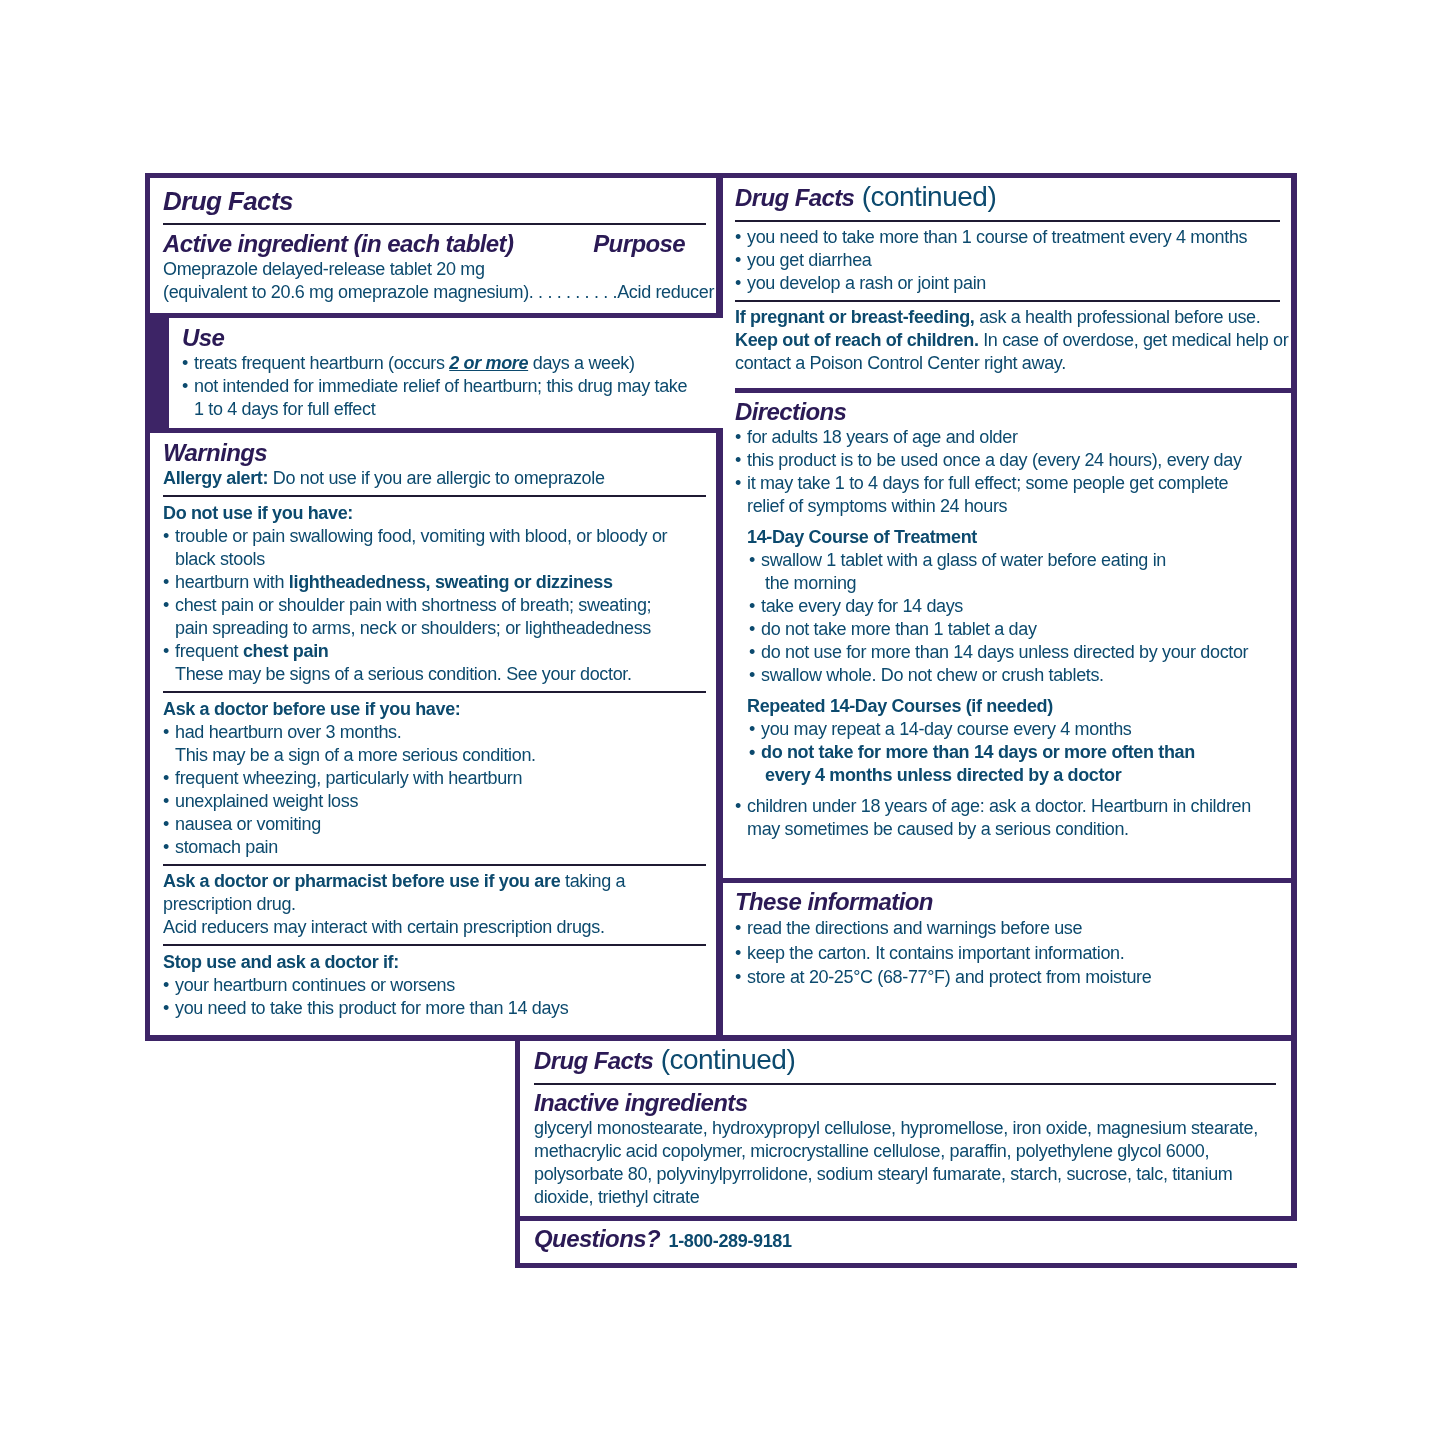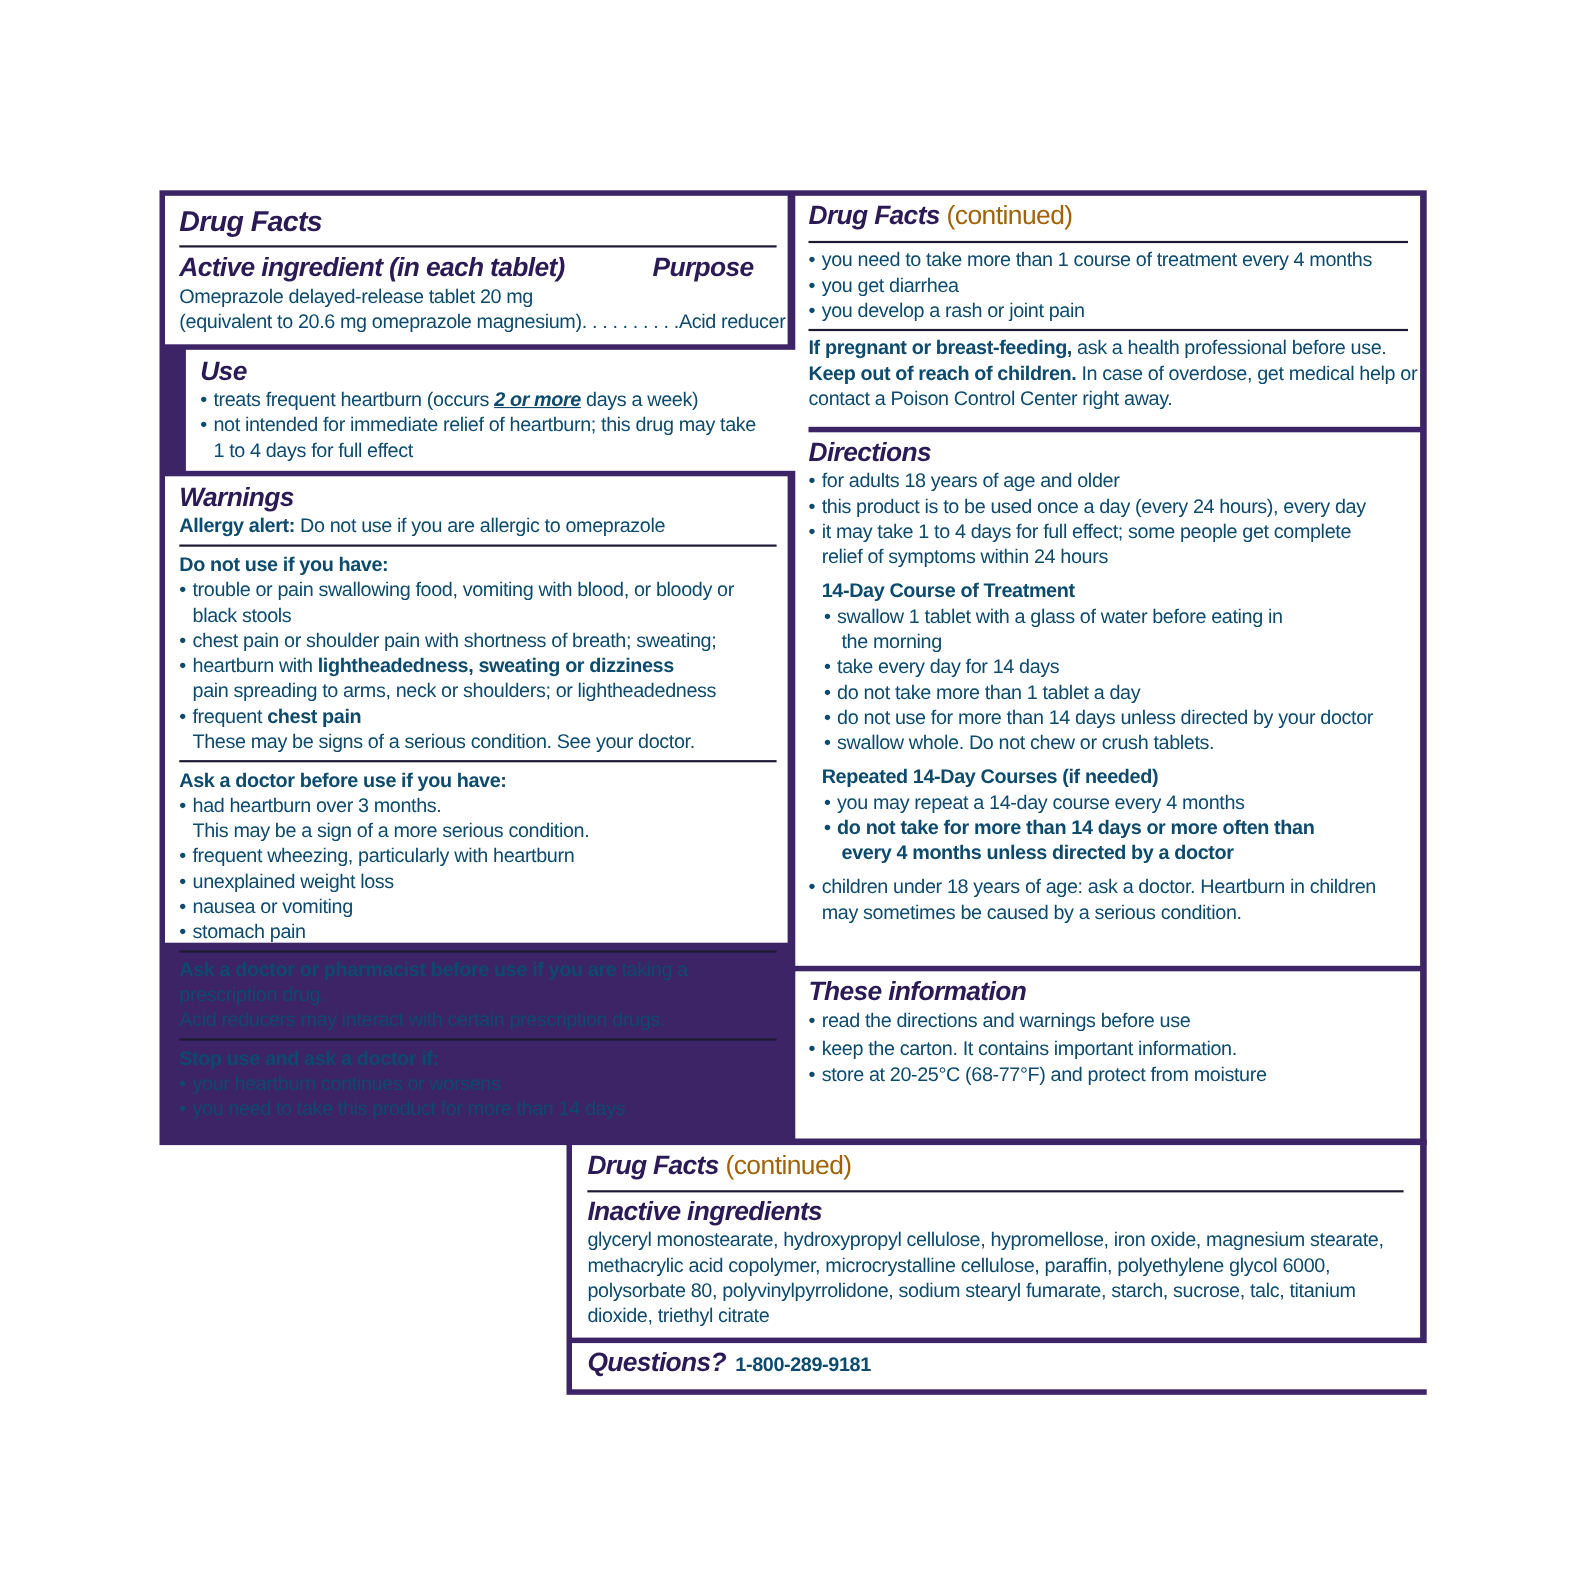--- a/index.html
+++ b/index.html
@@ -8,21 +8,21 @@
   .frame { position:absolute; background:#3d2466; }
   .box { position:absolute; background:#ffffff; box-sizing:border-box; }
   .h-main { font-style:italic; font-weight:bold; color:#2b1a55; font-size:26px; letter-spacing:-0.6px; line-height:30px; }
   .h-sec { font-style:italic; font-weight:bold; color:#2b1a55; font-size:24px; letter-spacing:-0.6px; line-height:28px; }
   .t { font-size:18px; line-height:23px; letter-spacing:-0.35px; color:#0c4a6e; white-space:nowrap; }
   .b { font-weight:bold; }
   .rule { height:2px; background:#1f1a33; }
   .li { position:relative; padding-left:12px; }
   .li::before { content:"\2022"; position:absolute; left:0; top:0; }
   .u { text-decoration:underline; font-weight:bold; font-style:italic; }
-  .cont { font-size:24px; letter-spacing:-0.5px; font-style:normal; font-weight:normal; color:#a16207; }
+  .cont { font-size:28px; letter-spacing:-0.5px; font-style:normal; font-weight:normal; color:#0c4a6e; }
   .sub { padding-left:14px; }
 </style>
 </head>
 <body>
 
 <div class="frame" style="left:145px; top:173px; width:1152px; height:868px;"></div>
 
 <div class="frame" style="left:515px; top:1036px; width:782px; height:232px;"></div>
 
 <div class="box" style="left:150px; top:178px; width:566px; height:135px; padding:8px 12px 0 13px;">
@@ -39,30 +39,30 @@
   </div>
 </div>
 
 <div class="box" style="left:150px; top:318px; width:566px; height:110px; padding:6px 12px 0 13px;margin-left:19px;">
   <div class="h-sec">Use</div>
   <div class="t li"><span>treats frequent heartburn (occurs </span><span class="u">2 or more</span><span> days a week)</span></div>
   <div class="t li"><span>not intended for immediate relief of heartburn; this drug may take</span></div>
   <div class="t" style="padding-left:12px;">1 to 4 days for full effect</div>
 </div>
 
-<div class="box" style="left:150px; top:433px; width:566px; height:424px; padding:6px 12px 0 13px;">
+<div class="box" style="left:150px; top:433px; width:566px; height:602px; padding:6px 12px 0 13px;">
   <div class="h-sec">Warnings</div>
   <div class="t"><span class="b">Allergy alert:</span><span> Do not use if you are allergic to omeprazole</span></div>
   <div class="rule" style="margin-top:5px; width:543px;"></div>
 
   <div class="t b" style="margin-top:5px;">Do not use if you have:</div>
   <div class="t li">trouble or pain swallowing food, vomiting with blood, or bloody or</div>
   <div class="t" style="padding-left:12px;">black stools</div>
+  <div class="t li"><span>heartburn with </span><span class="b">lightheadedness, sweating or dizziness</span></div>
   <div class="t li">chest pain or shoulder pain with shortness of breath; sweating;</div>
-  <div class="t li"><span>heartburn with </span><span class="b">lightheadedness, sweating or dizziness</span></div>
   <div class="t" style="padding-left:12px;">pain spreading to arms, neck or shoulders; or lightheadedness</div>
   <div class="t li"><span>frequent </span><span class="b">chest pain</span></div>
   <div class="t" style="padding-left:12px;">These may be signs of a serious condition. See your doctor.</div>
   <div class="rule" style="margin-top:5px; width:543px;"></div>
 
   <div class="t b" style="margin-top:5px;">Ask a doctor before use if you have:</div>
   <div class="t li">had heartburn over 3 months.</div>
   <div class="t" style="padding-left:12px;">This may be a sign of a more serious condition.</div>
   <div class="t li">frequent wheezing, particularly with heartburn</div>
   <div class="t li">unexplained weight loss</div>

